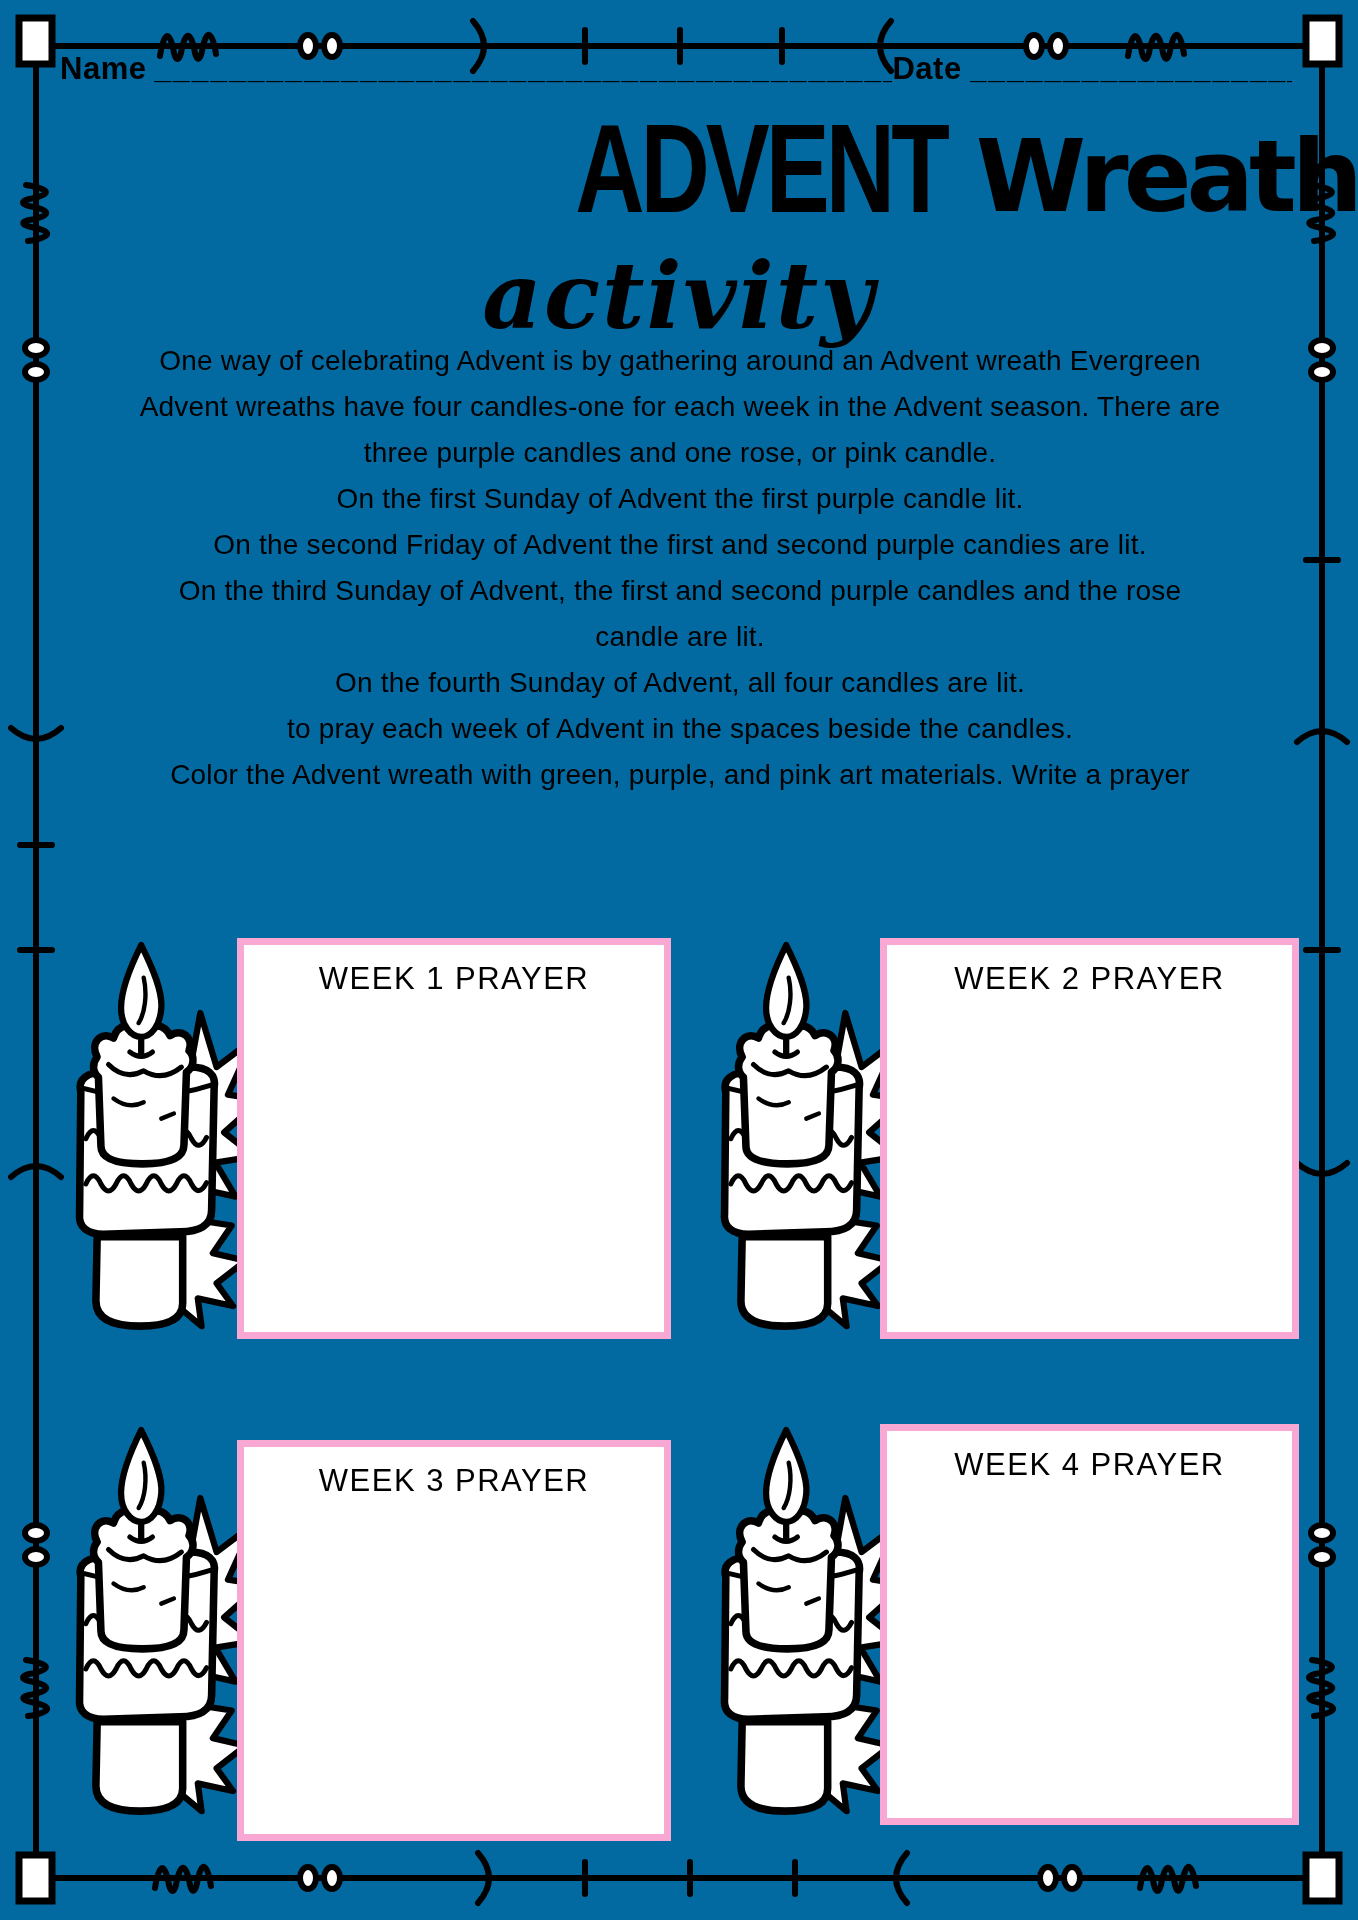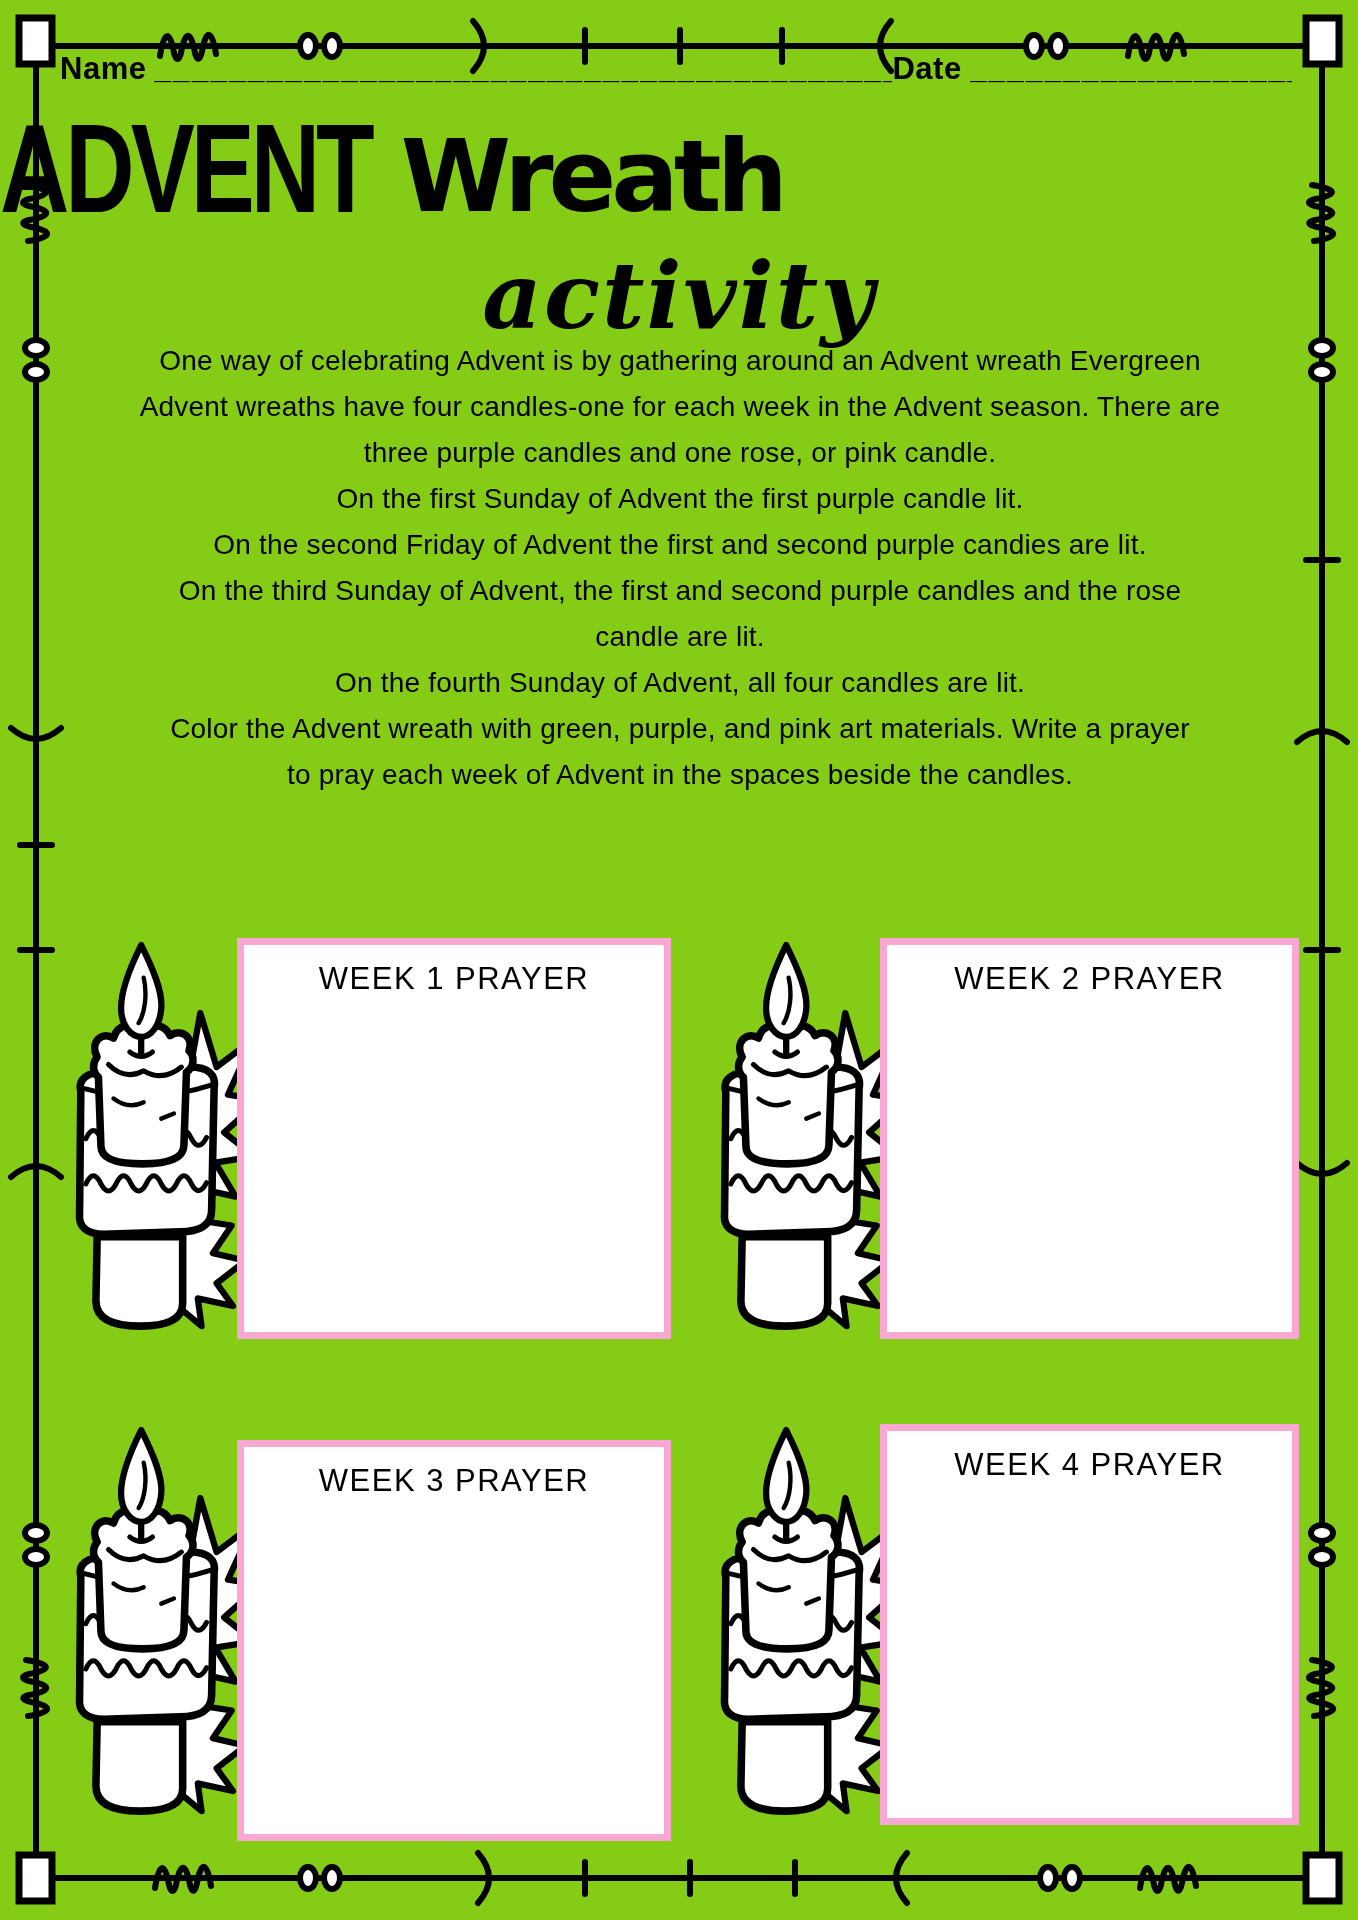--- a/index.html
+++ b/index.html
@@ -1,19 +1,19 @@
 <!DOCTYPE html>
 <html><head>
 <meta charset="utf-8">
 <style>
   html,body{margin:0;padding:0;background:#e8e8e8;}
   .page{
     position:relative;
     width:1358px;height:1920px;
-    background:#84cc16;
+    background:#0369a1;
     margin:0 auto;
     overflow:hidden;
     font-family:"Liberation Sans", sans-serif;
     color:#000;
   }
   .border-svg{position:absolute;left:0;top:0;width:1358px;height:1920px;pointer-events:none;}
 
   
   .name-date-row{
     position:absolute;left:60px;right:58px;top:48px;
@@ -26,21 +26,21 @@
     overflow:hidden;white-space:nowrap;
     font-weight:700;letter-spacing:2px;font-size:30px;
     height:42px;line-height:42px;
   }
   .blank.name{width:738px;margin-left:8px;}
   .blank.date{width:322px;margin-left:8px;}
 
   
   .title-row{
     position:absolute;left:0;top:118px;width:100%;
-    display:flex;justify-content:flex-start;align-items:baseline;
+    display:flex;justify-content:flex-end;align-items:baseline;
     white-space:nowrap;
   }
   .title-advent{
     display:inline-block;
     font-family:"Liberation Sans", sans-serif;
     font-weight:700;font-size:96px;letter-spacing:-4px;
     transform:scaleY(1.32);transform-origin:50% 78%;
   }
   .title-wreath{
     display:inline-block;margin-left:30px;
@@ -192,22 +192,22 @@
 
   <div class="instructions">
     <div class="line">One way of celebrating Advent is by gathering around an Advent wreath Evergreen</div>
     <div class="line">Advent wreaths have four candles-one for each week in the Advent season. There are</div>
     <div class="line">three purple candles and one rose, or pink candle.</div>
     <div class="line">On the first Sunday of Advent the first purple candle lit.</div>
     <div class="line">On the second Friday of Advent the first and second purple candies are lit.</div>
     <div class="line">On the third Sunday of Advent, the first and second purple candles and the rose</div>
     <div class="line">candle are lit.</div>
     <div class="line">On the fourth Sunday of Advent, all four candles are lit.</div>
+    <div class="line">to pray each week of Advent in the spaces beside the candles.</div>
     <div class="line">Color the Advent wreath with green, purple, and pink art materials. Write a prayer</div>
-    <div class="line">to pray each week of Advent in the spaces beside the candles.</div>
   </div>
 
   <svg class="candle c1" viewBox="0 0 182 330">
       <use href="#candle-art"></use>
     </svg>
   <div class="prayer-box b1">
     <div class="prayer-box-title">WEEK 1 PRAYER</div>
   </div>
 
   <svg class="candle c2" viewBox="0 0 182 330">

